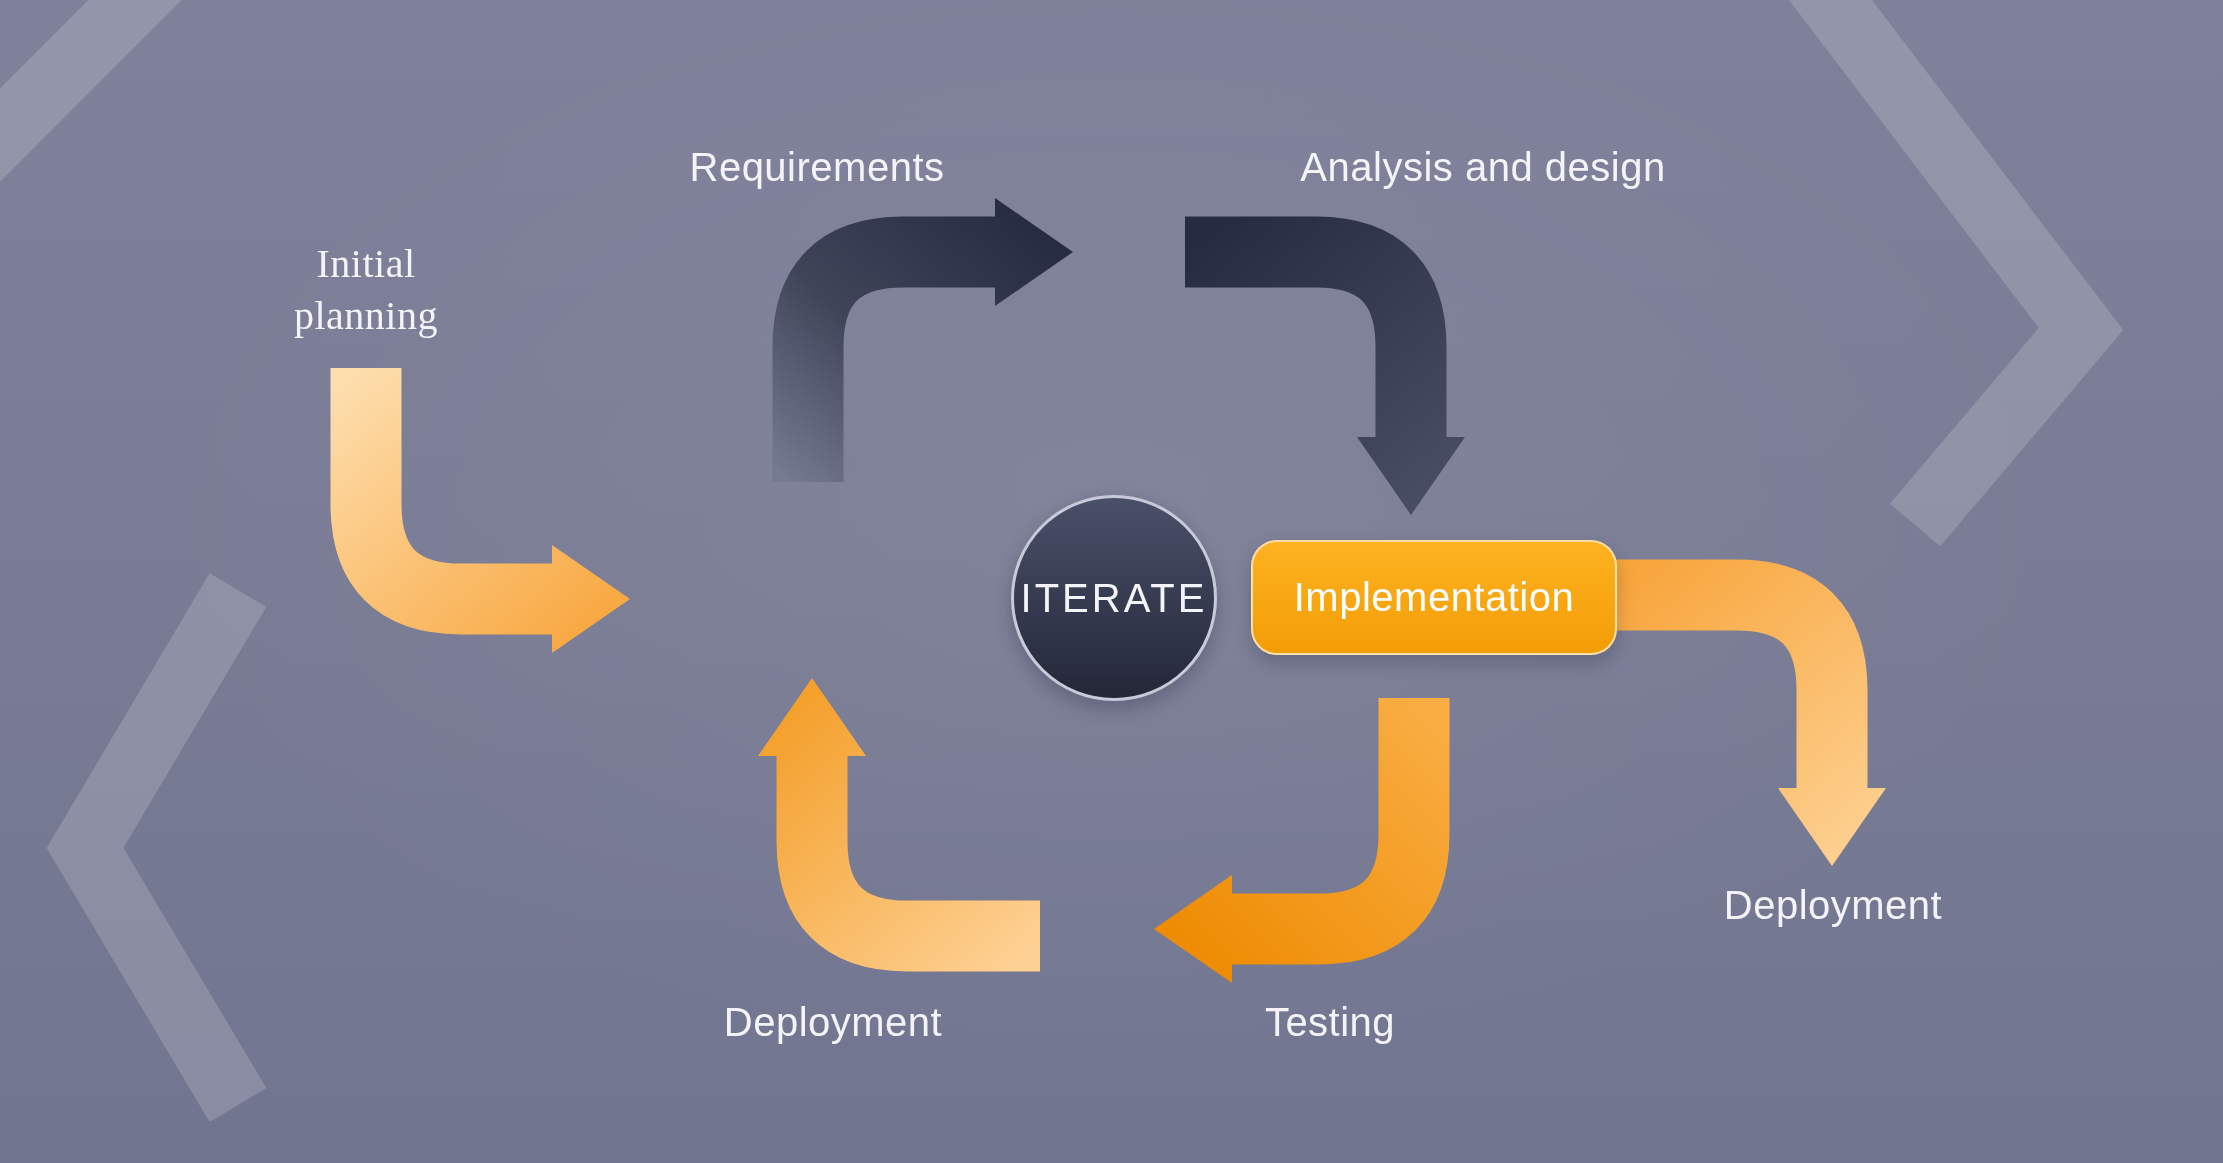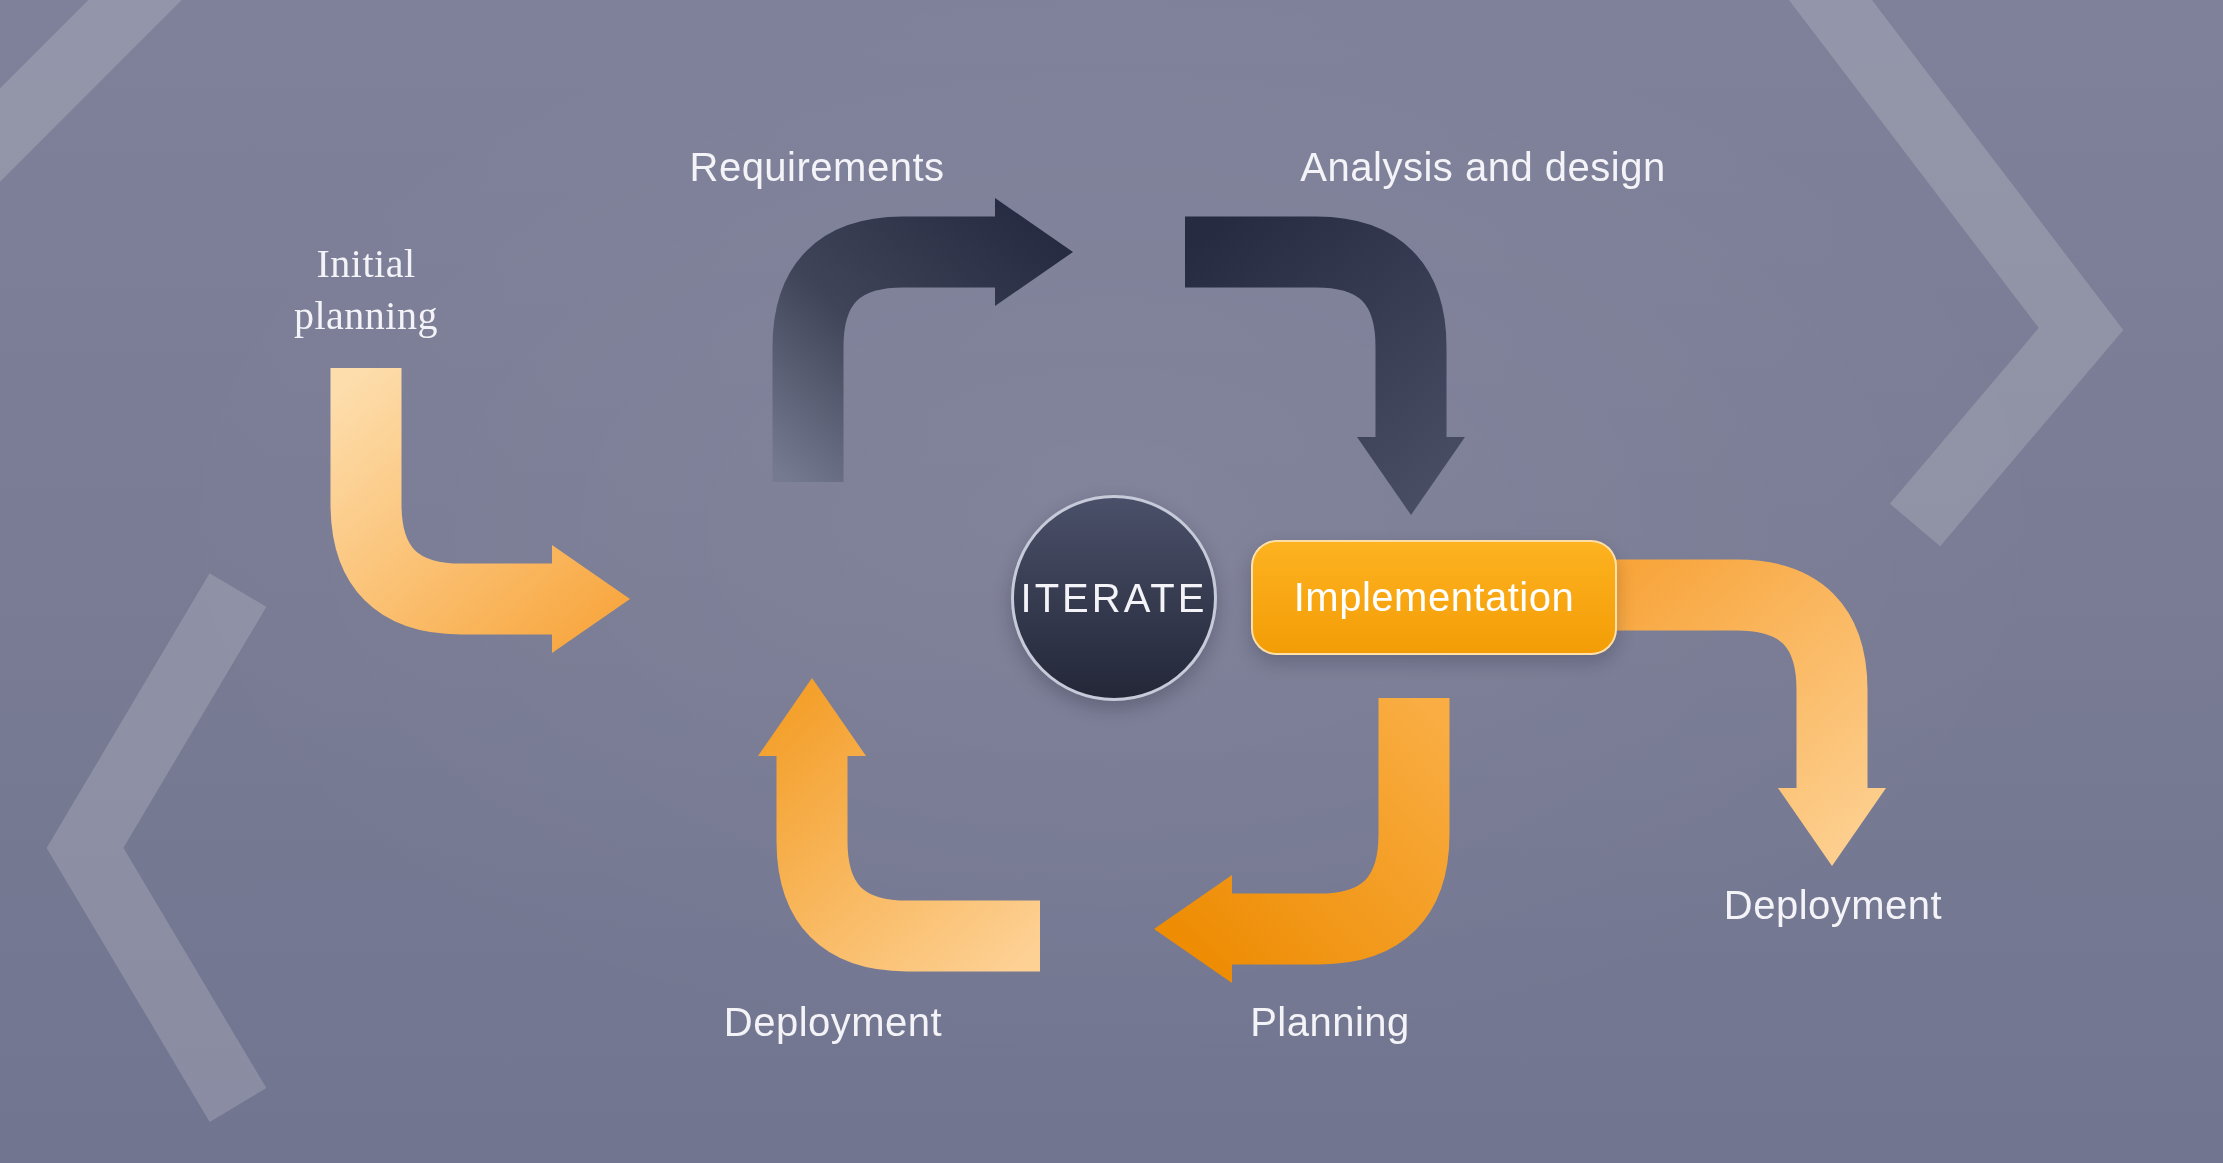--- a/index.html
+++ b/index.html
@@ -149,21 +149,21 @@
   </svg>
 
   <div class="step-label wrap" style="left:366px; top:290px;">Initial planning</div>
 
   <div class="step-label" style="left:1483px; top:167px;">Analysis and design</div>
 
   <div class="step-label" style="left:817px; top:167px;">Requirements</div>
 
   <div class="step-label" style="left:1833px; top:905px;">Deployment</div>
 
-  <div class="step-label" style="left:1330px; top:1022px;">Planning</div>
+  <div class="step-label" style="left:1330px; top:1022px;">Testing</div>
 
   <div class="step-label" style="left:833px; top:1022px;">Deployment</div>
 
 
   <div class="node node-implementation">
     <span>Implementation</span>
   </div>
 
   <div class="iterate-circle">
     <span>ITERATE</span>

